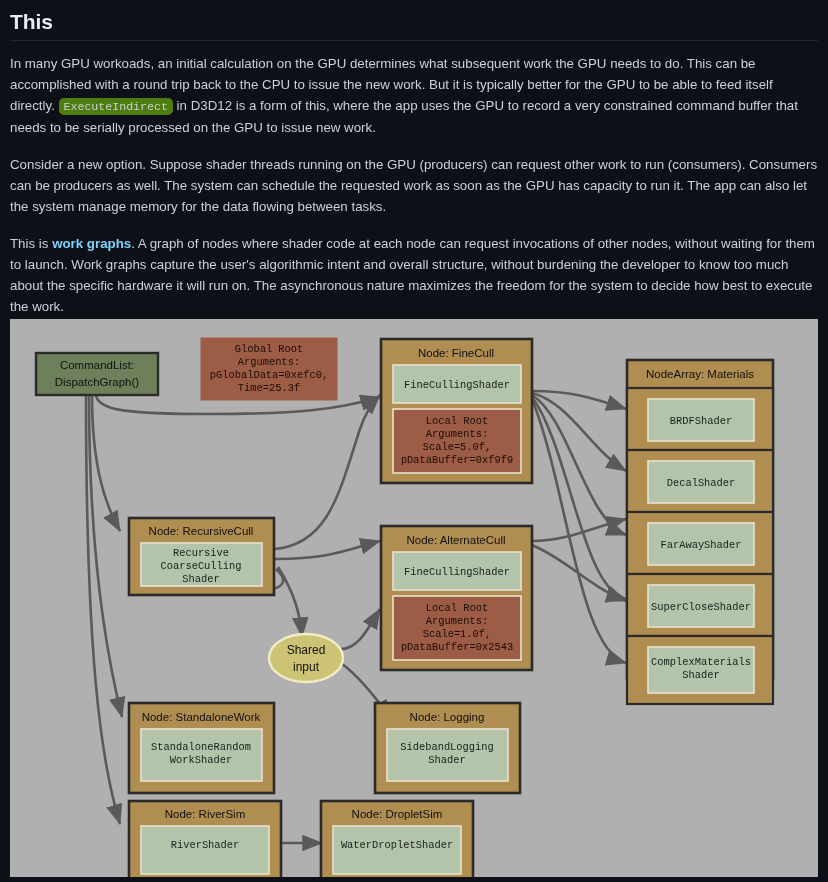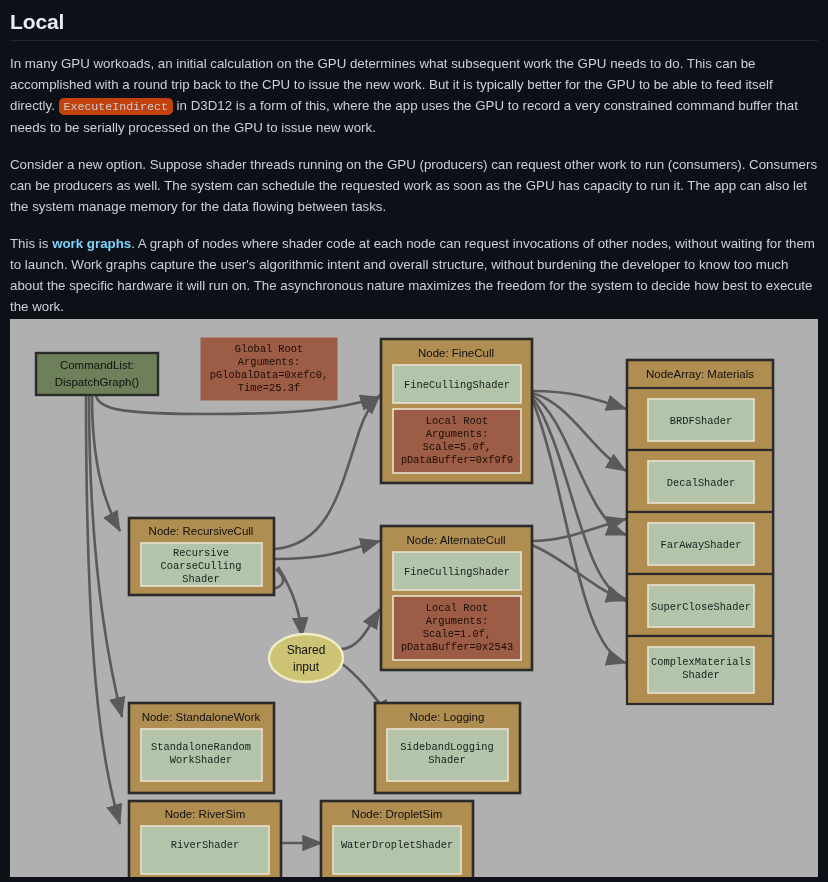--- a/index.html
+++ b/index.html
@@ -29,21 +29,21 @@
   p.para {
     margin: 0 10px 16px 10px;
     font-size: 13.3px;
     line-height: 21px;
     color: #c9d1d9;
   }
   p.para.tight { margin-bottom: 13px; }
   code.inline {
     font-family: "Liberation Mono", monospace;
     font-size: 11.6px;
-    background: #c2410c;
+    background: #4d7c0f;
     border-radius: 5px;
     padding: 2px 5px;
     color: #c9d1d9;
   }
   b { font-weight: 700; color: #7dd3fc; }
 
   .diagram-panel {
     position: absolute;
     left: 10px; top: 319px;
     width: 808px; height: 558px;
@@ -56,21 +56,21 @@
   .n-title { font-family: "Liberation Sans", sans-serif; font-size: 11.5px; fill: #111; }
   .n-mono  { font-family: "Liberation Mono", monospace; font-size: 10.4px; fill: #15211a; }
   .n-mono-r{ font-family: "Liberation Mono", monospace; font-size: 10.4px; fill: #1b0d08; }
   .n-ell   { font-family: "Liberation Sans", sans-serif; font-size: 12px; fill: #111; }
 </style>
 </head>
 <body>
 
 <div class="page">
 
-  <h1 class="page-title">Local</h1>
+  <h1 class="page-title">This</h1>
   <div class="rule"></div>
 
   <p class="para"><span>In many GPU workoads, an initial calculation on the GPU determines what subsequent work the GPU needs to do. This can be accomplished with a round trip back to the CPU to issue the new work. But it is typically better for the GPU to be able to feed itself directly. </span><code class="inline">ExecuteIndirect</code><span> in D3D12 is a form of this, where the app uses the GPU to record a very constrained command buffer that needs to be serially processed on the GPU to issue new work.</span></p>
 
   <p class="para">Consider a new option. Suppose shader threads running on the GPU (producers) can request other work to run (consumers). Consumers can be producers as well. The system can schedule the requested work as soon as the GPU has capacity to run it. The app can also let the system manage memory for the data flowing between tasks.</p>
 
   <p class="para"><span>This is </span><b>work graphs</b><span>. A graph of nodes where shader code at each node can request invocations of other nodes, without waiting for them to launch. Work graphs capture the user's algorithmic intent and overall structure, without burdening the developer to know too much about the specific hardware it will run on. The asynchronous nature maximizes the freedom for the system to decide how best to execute the work.</span></p>
 
   <p class="para tight">Here is a graph contrived to illustrate several capabilities:</p>
 

